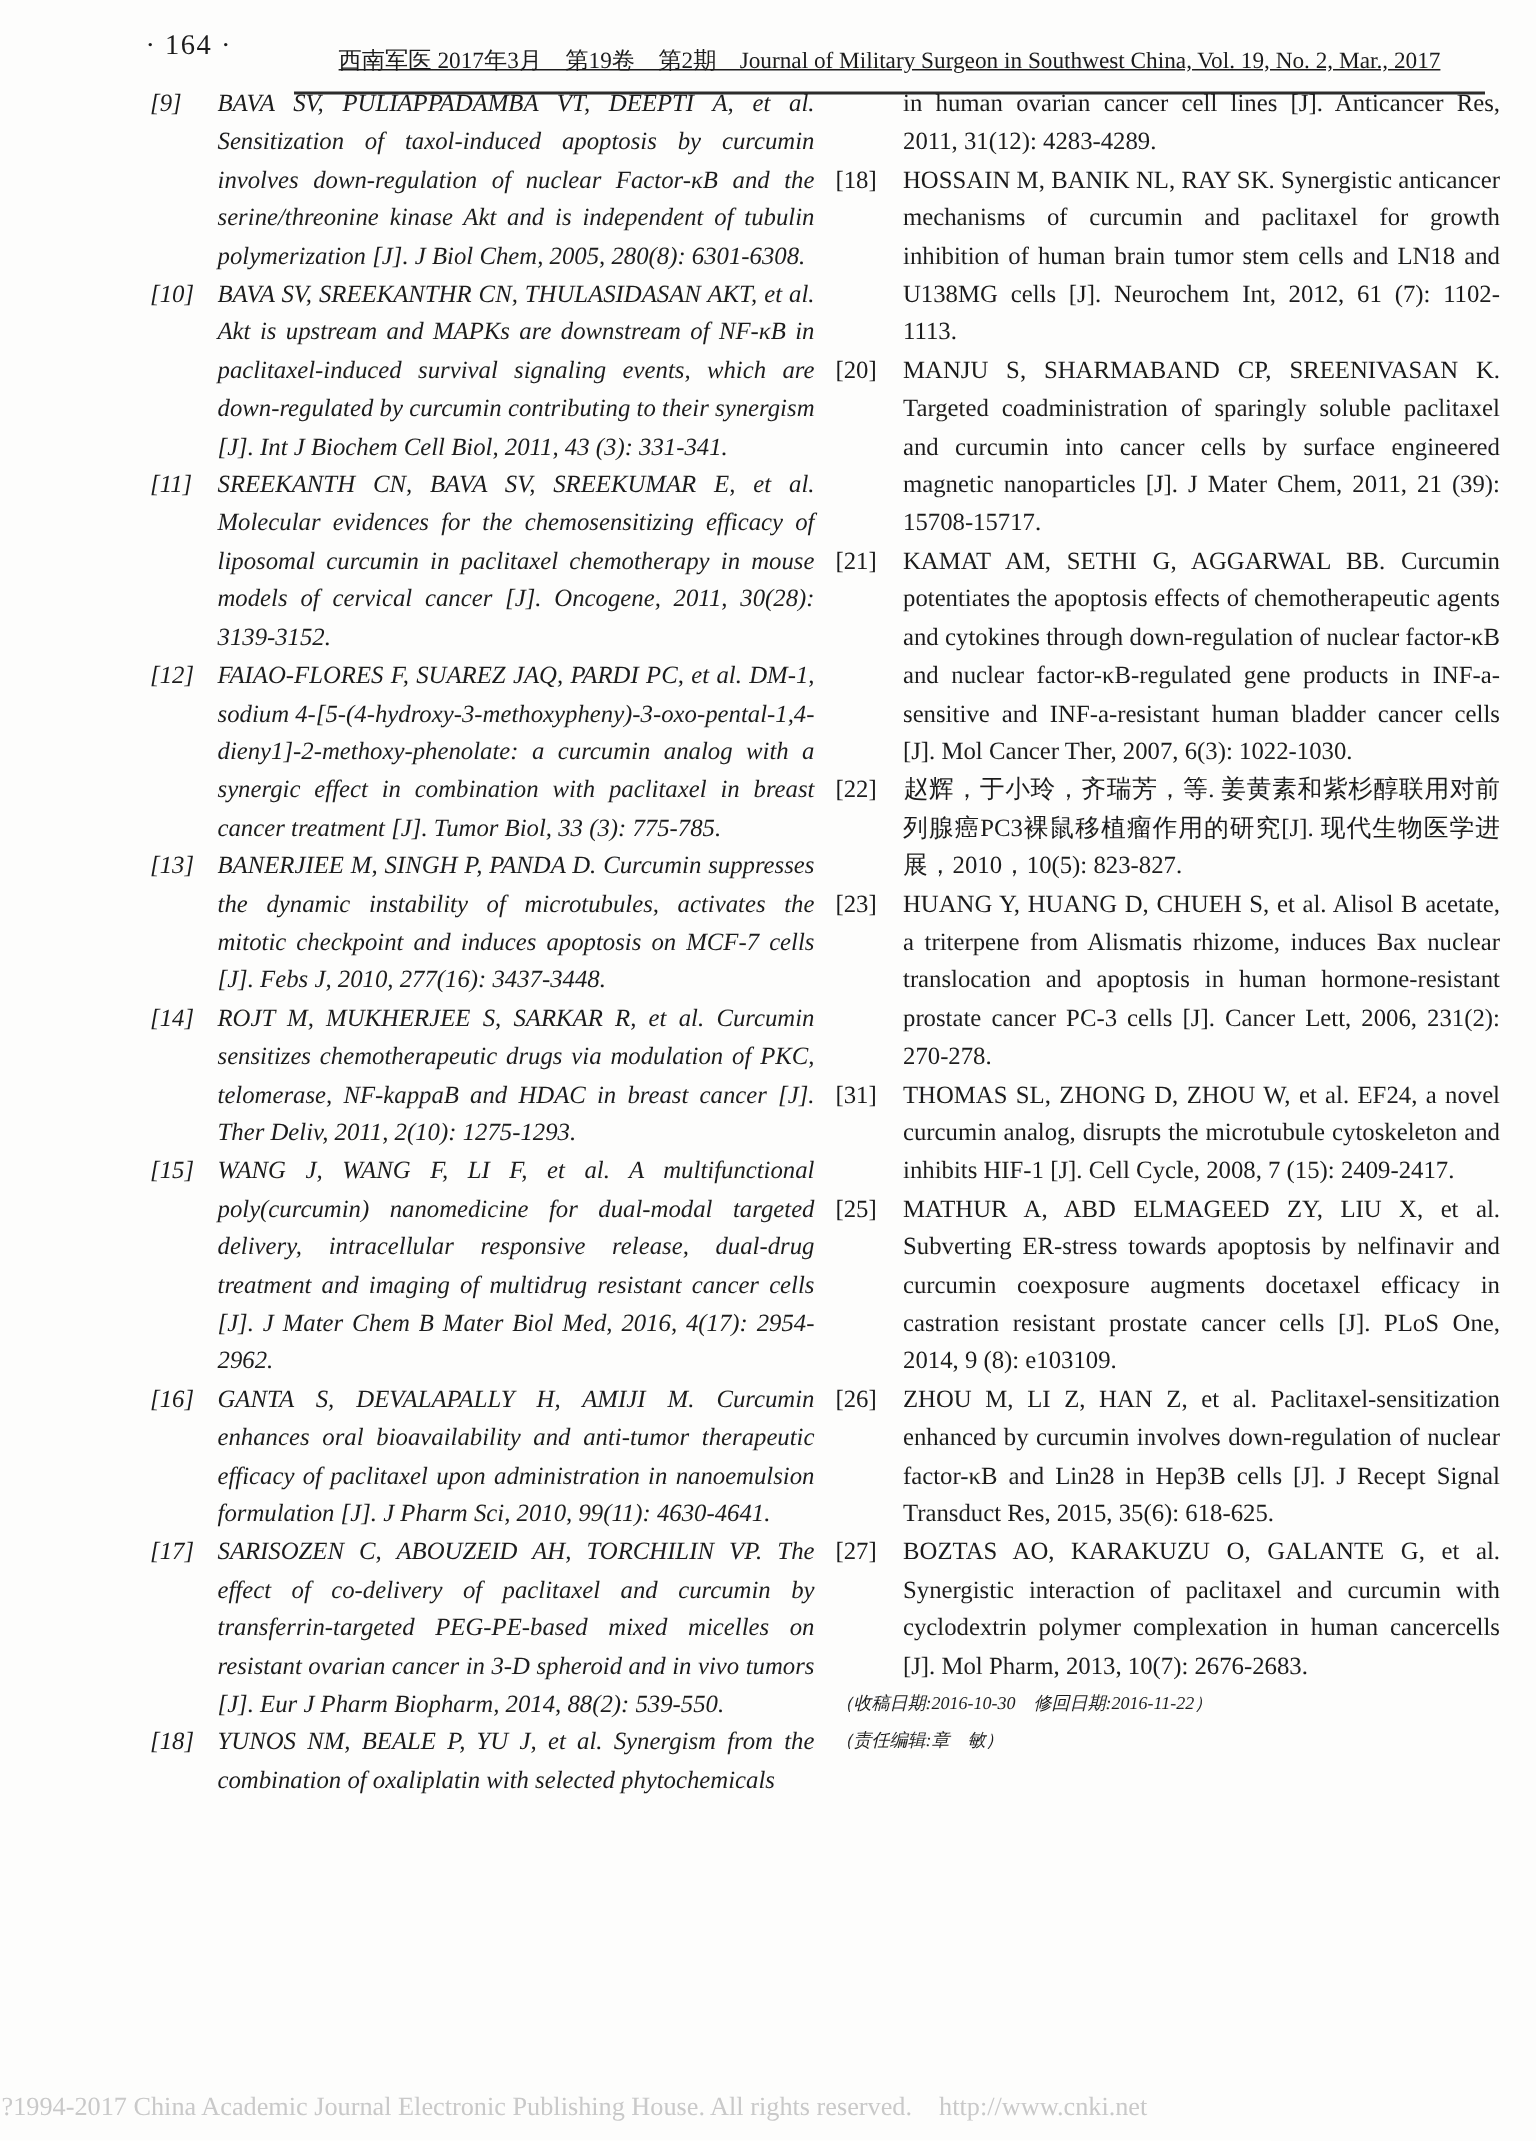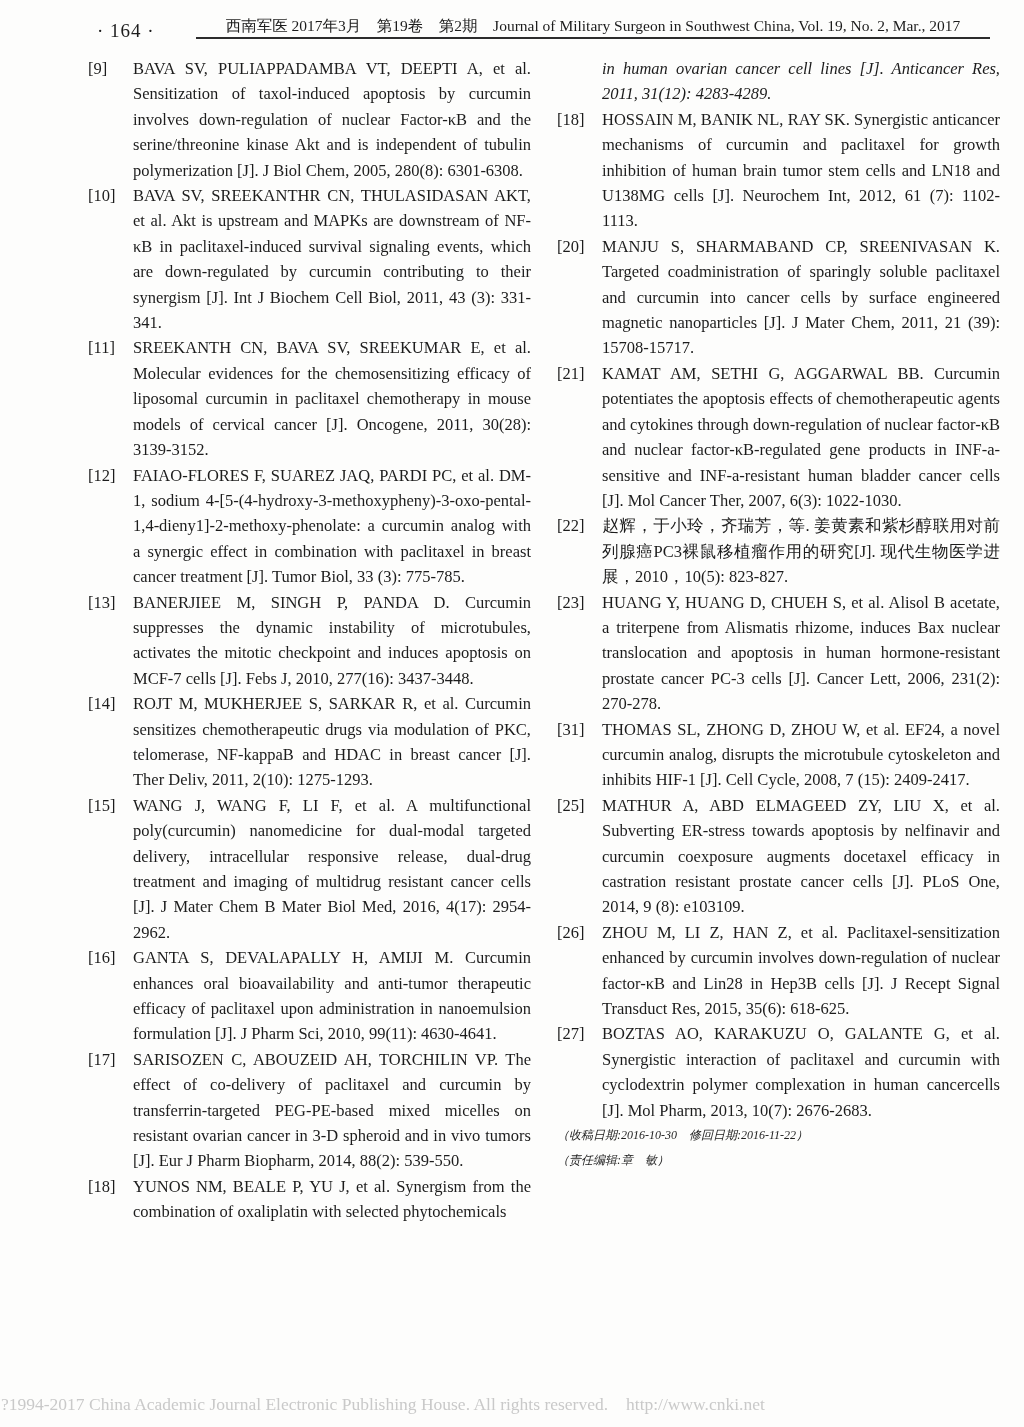--- a/index.html
+++ b/index.html
@@ -15,45 +15,45 @@
     color: #1c1c1c;
     overflow: hidden;
   }
   
   .header { position: absolute; top: 16px; left: 0; width: 100%; height: 34px; }
   .pagenum {
     position: absolute; left: 97px; top: 4px;
     font-size: 19px; letter-spacing: 1px; white-space: nowrap; text-align: right;
   }
   .jline {
-    position: absolute; left: 196px; top: 0; width: 794px;
+    position: absolute; left: 196px; top: 14px; width: 794px;
     text-align: center; white-space: nowrap;
     font-size: 15.5px;
-    padding-bottom: 0;
+    padding-bottom: 10px;
     border-bottom: 2px solid #2c2c2c;
+    text-decoration: underline;
   }
   
   .col {
     position: absolute; top: 56px;
     font-size: 16.5px; line-height: 25.4px;
   }
-  .col-left  { left: 88px;  width: 443px; }
+  .col-left  { left: 100px;  width: 443px; font-style: italic; }
   .col-right { left: 557px; width: 443px; }
   .ref {
     margin: 0;
     text-align: justify;
     padding-left: 45px;
     text-indent: -45px;
   }
   .ref-id { display: inline-block; width: 45px; text-indent: 0; }
   .ref-cont {
     margin: 0;
     text-align: justify;
     padding-left: 45px;
-    font-style: italic;
   }
   .meta-line {
     margin: 0;
     padding-right: 10px;
     font-size: 12px; line-height: 25.4px;
     white-space: nowrap;
     font-style: italic;
   }
   
   .footer {

